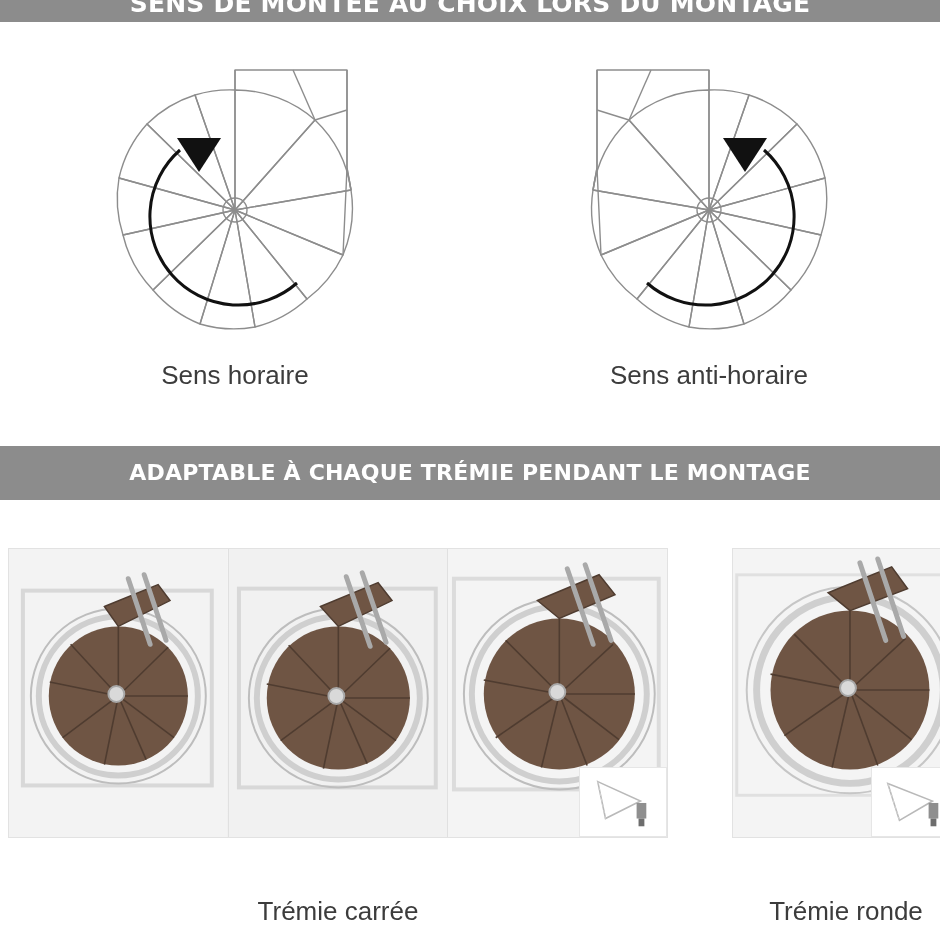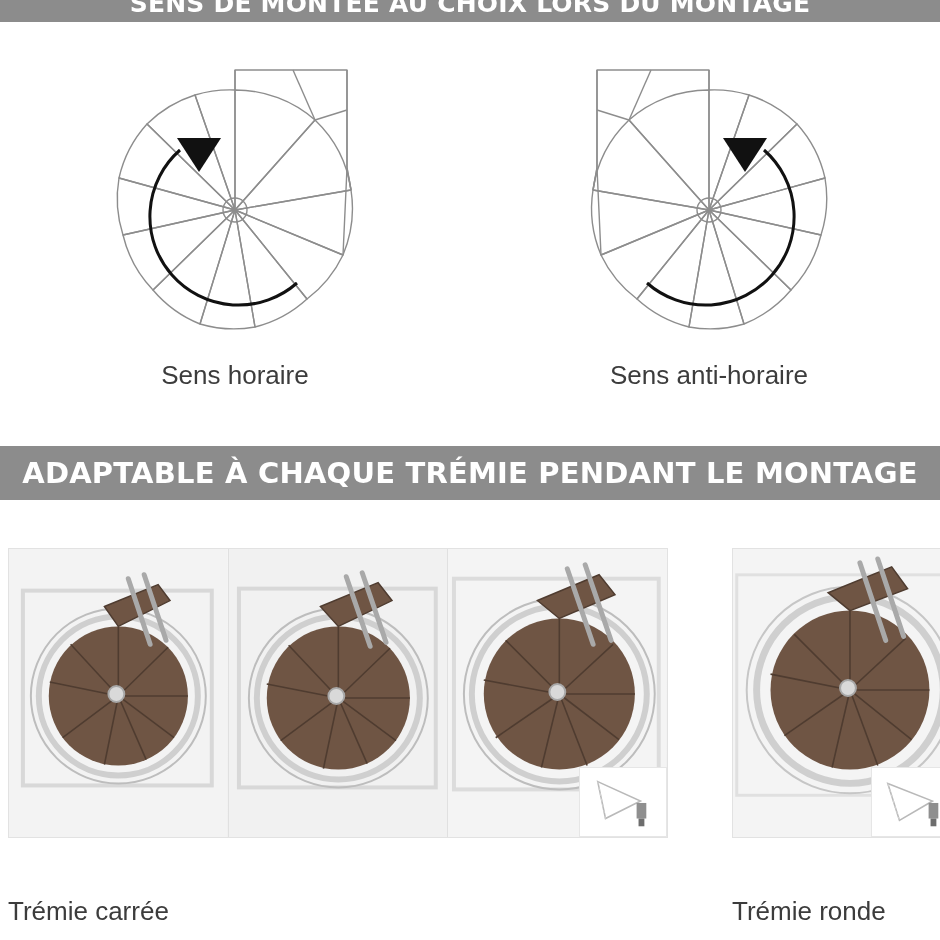--- a/index.html
+++ b/index.html
@@ -32,21 +32,21 @@
     height: 36px;
     line-height: 36px;
     font-size: 25px;
   }
   .banner-mid {
     position: absolute;
     left: 0; top: 446px;
     width: 940px;
     height: 54px;
     line-height: 54px;
-    font-size: 29px;
+    font-size: 22px;
   }
 
   
   .section-rotation {
     position: absolute;
     left: 0; top: 30px;
     width: 940px;
     height: 410px;
     padding-left: 26px;
   }
@@ -106,20 +106,21 @@
     border-right: 1px solid #e0e0e0;
     background: linear-gradient(180deg,#f7f7f7 0%, #efefef 60%, #e9e9e9 100%);
     overflow: hidden;
   }
   .photo-cell:last-child { border-right: none; }
 
   .photo-caption {
     position: absolute;
     top: 348px;
     width: 100%;
+    text-align: center;
     font-size: 26px;
     color: #3c3c3c;
   }
 
   
   .inset {
     position: absolute;
     right: 0;
     bottom: 0;
     width: 88px;

